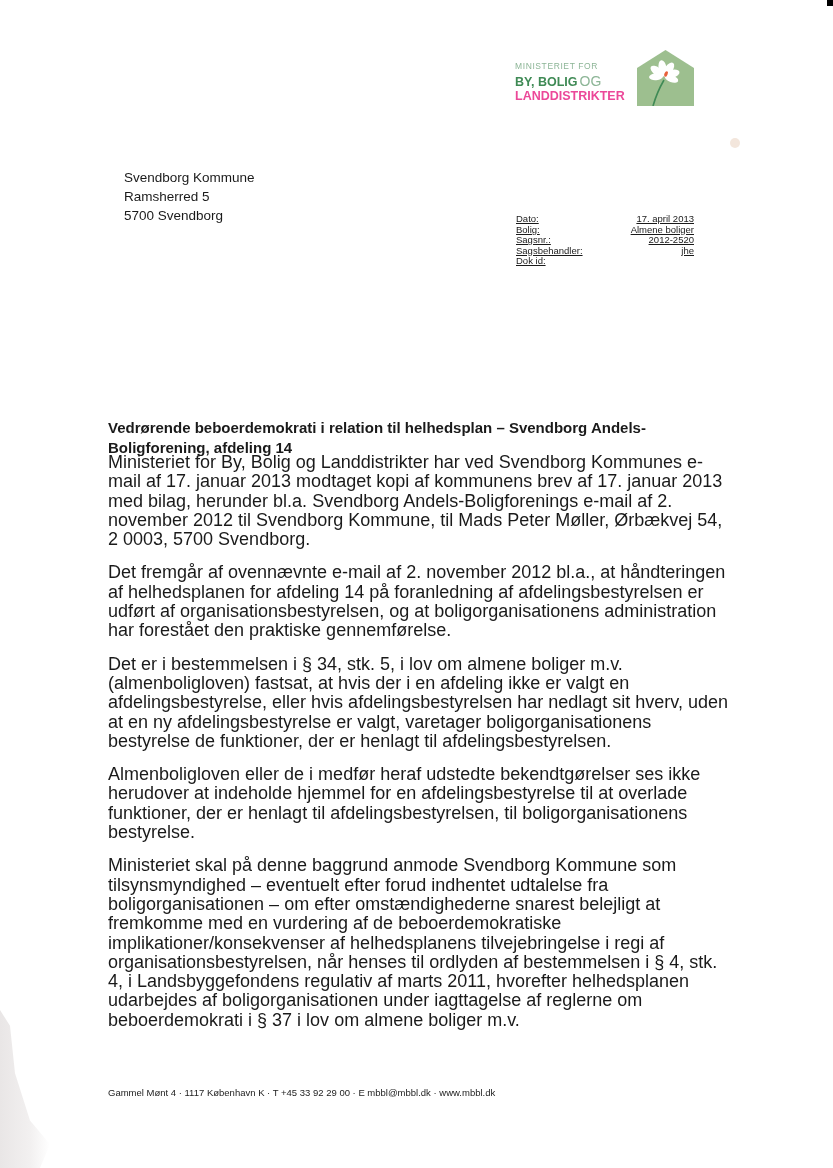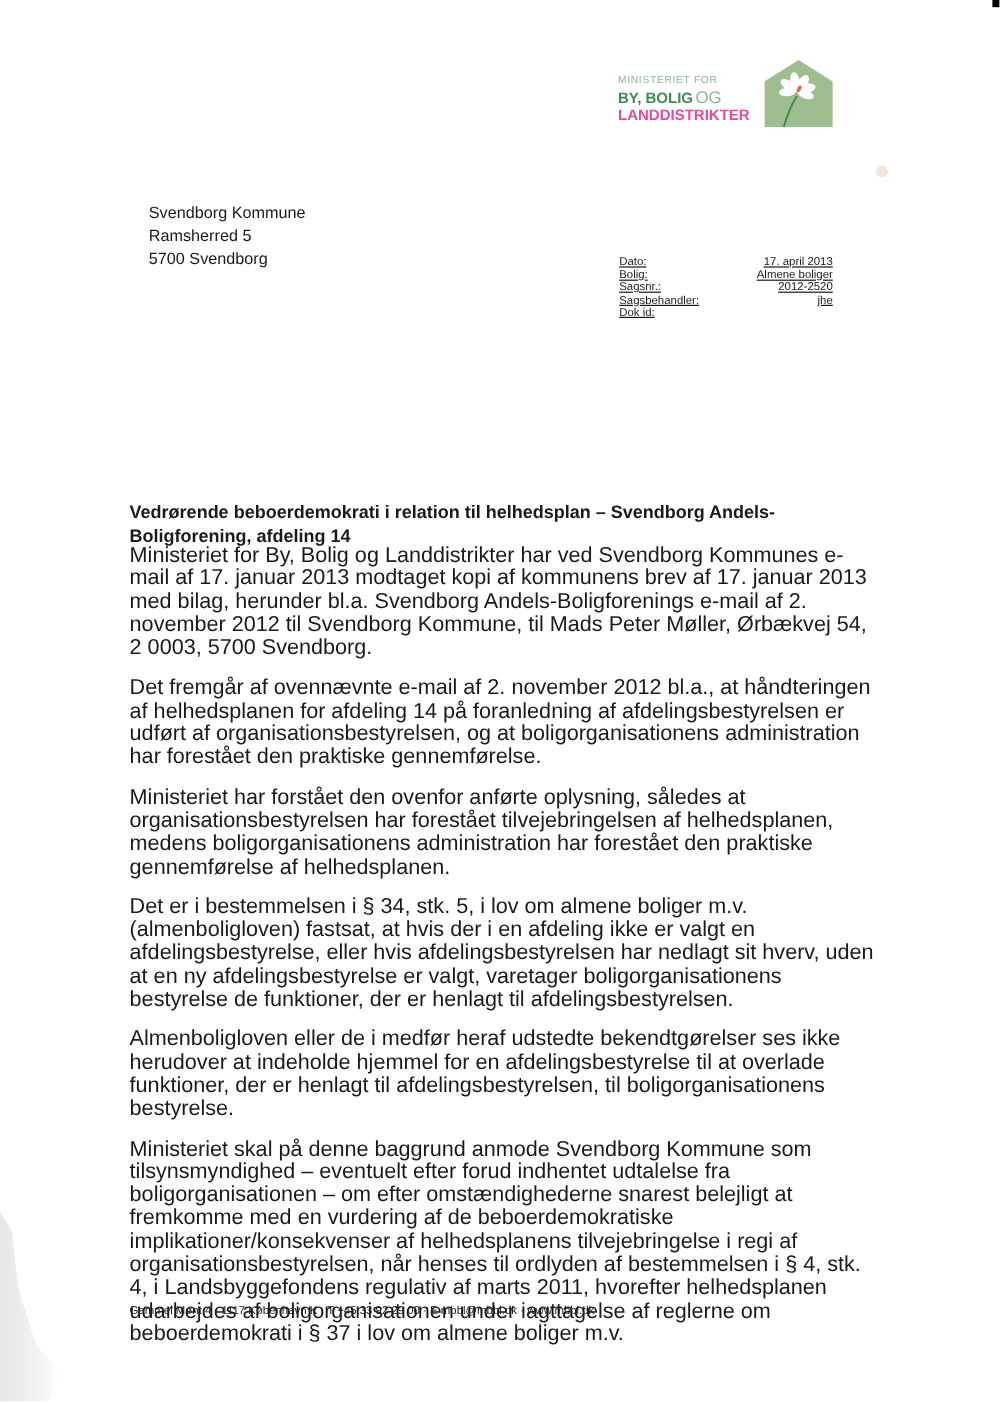--- a/index.html
+++ b/index.html
@@ -91,19 +91,18 @@
       <span>Dok id:</span>
       <span></span>
     </div>
 </div>
 
 <div class="subject">Vedrørende beboerdemokrati i relation til helhedsplan – Svendborg Andels-Boligforening, afdeling 14</div>
 
 <div class="body-text">
   <p>Ministeriet for By, Bolig og Landdistrikter har ved Svendborg Kommunes e-mail af 17. januar 2013 modtaget kopi af kommunens brev af 17. januar 2013 med bilag, herunder bl.a. Svendborg Andels-Boligforenings e-mail af 2. november 2012 til Svendborg Kommune, til Mads Peter Møller, Ørbækvej 54, 2 0003, 5700 Svendborg.</p>
   <p>Det fremgår af ovennævnte e-mail af 2. november 2012 bl.a., at håndteringen af helhedsplanen for afdeling 14 på foranledning af afdelingsbestyrelsen er udført af organisationsbestyrelsen, og at boligorganisationens administration har forestået den praktiske gennemførelse.</p>
-  <p>Ministeriet har forstået den ovenfor anførte oplysning, således at organisationsbestyrelsen har forestået tilvejebringelsen af helhedsplanen, medens boligorganisationens administration har forestået den praktiske gennemførelse af helhedsplanen.</p>
   <p>Det er i bestemmelsen i § 34, stk. 5, i lov om almene boliger m.v. (almenboligloven) fastsat, at hvis der i en afdeling ikke er valgt en afdelingsbestyrelse, eller hvis afdelingsbestyrelsen har nedlagt sit hverv, uden at en ny afdelingsbestyrelse er valgt, varetager boligorganisationens bestyrelse de funktioner, der er henlagt til afdelingsbestyrelsen.</p>
   <p>Almenboligloven eller de i medfør heraf udstedte bekendtgørelser ses ikke herudover at indeholde hjemmel for en afdelingsbestyrelse til at overlade funktioner, der er henlagt til afdelingsbestyrelsen, til boligorganisationens bestyrelse.</p>
   <p>Ministeriet skal på denne baggrund anmode Svendborg Kommune som tilsynsmyndighed – eventuelt efter forud indhentet udtalelse fra boligorganisationen – om efter omstændighederne snarest belejligt at fremkomme med en vurdering af de beboerdemokratiske implikationer/konsekvenser af helhedsplanens tilvejebringelse i regi af organisationsbestyrelsen, når henses til ordlyden af bestemmelsen i § 4, stk. 4, i Landsbyggefondens regulativ af marts 2011, hvorefter helhedsplanen udarbejdes af boligorganisationen under iagttagelse af reglerne om beboerdemokrati i § 37 i lov om almene boliger m.v.</p>
 </div>
 
 <div class="footer">Gammel Mønt 4 · 1117 København K · T +45 33 92 29 00 · E mbbl@mbbl.dk · www.mbbl.dk</div>
 
 </body></html>

